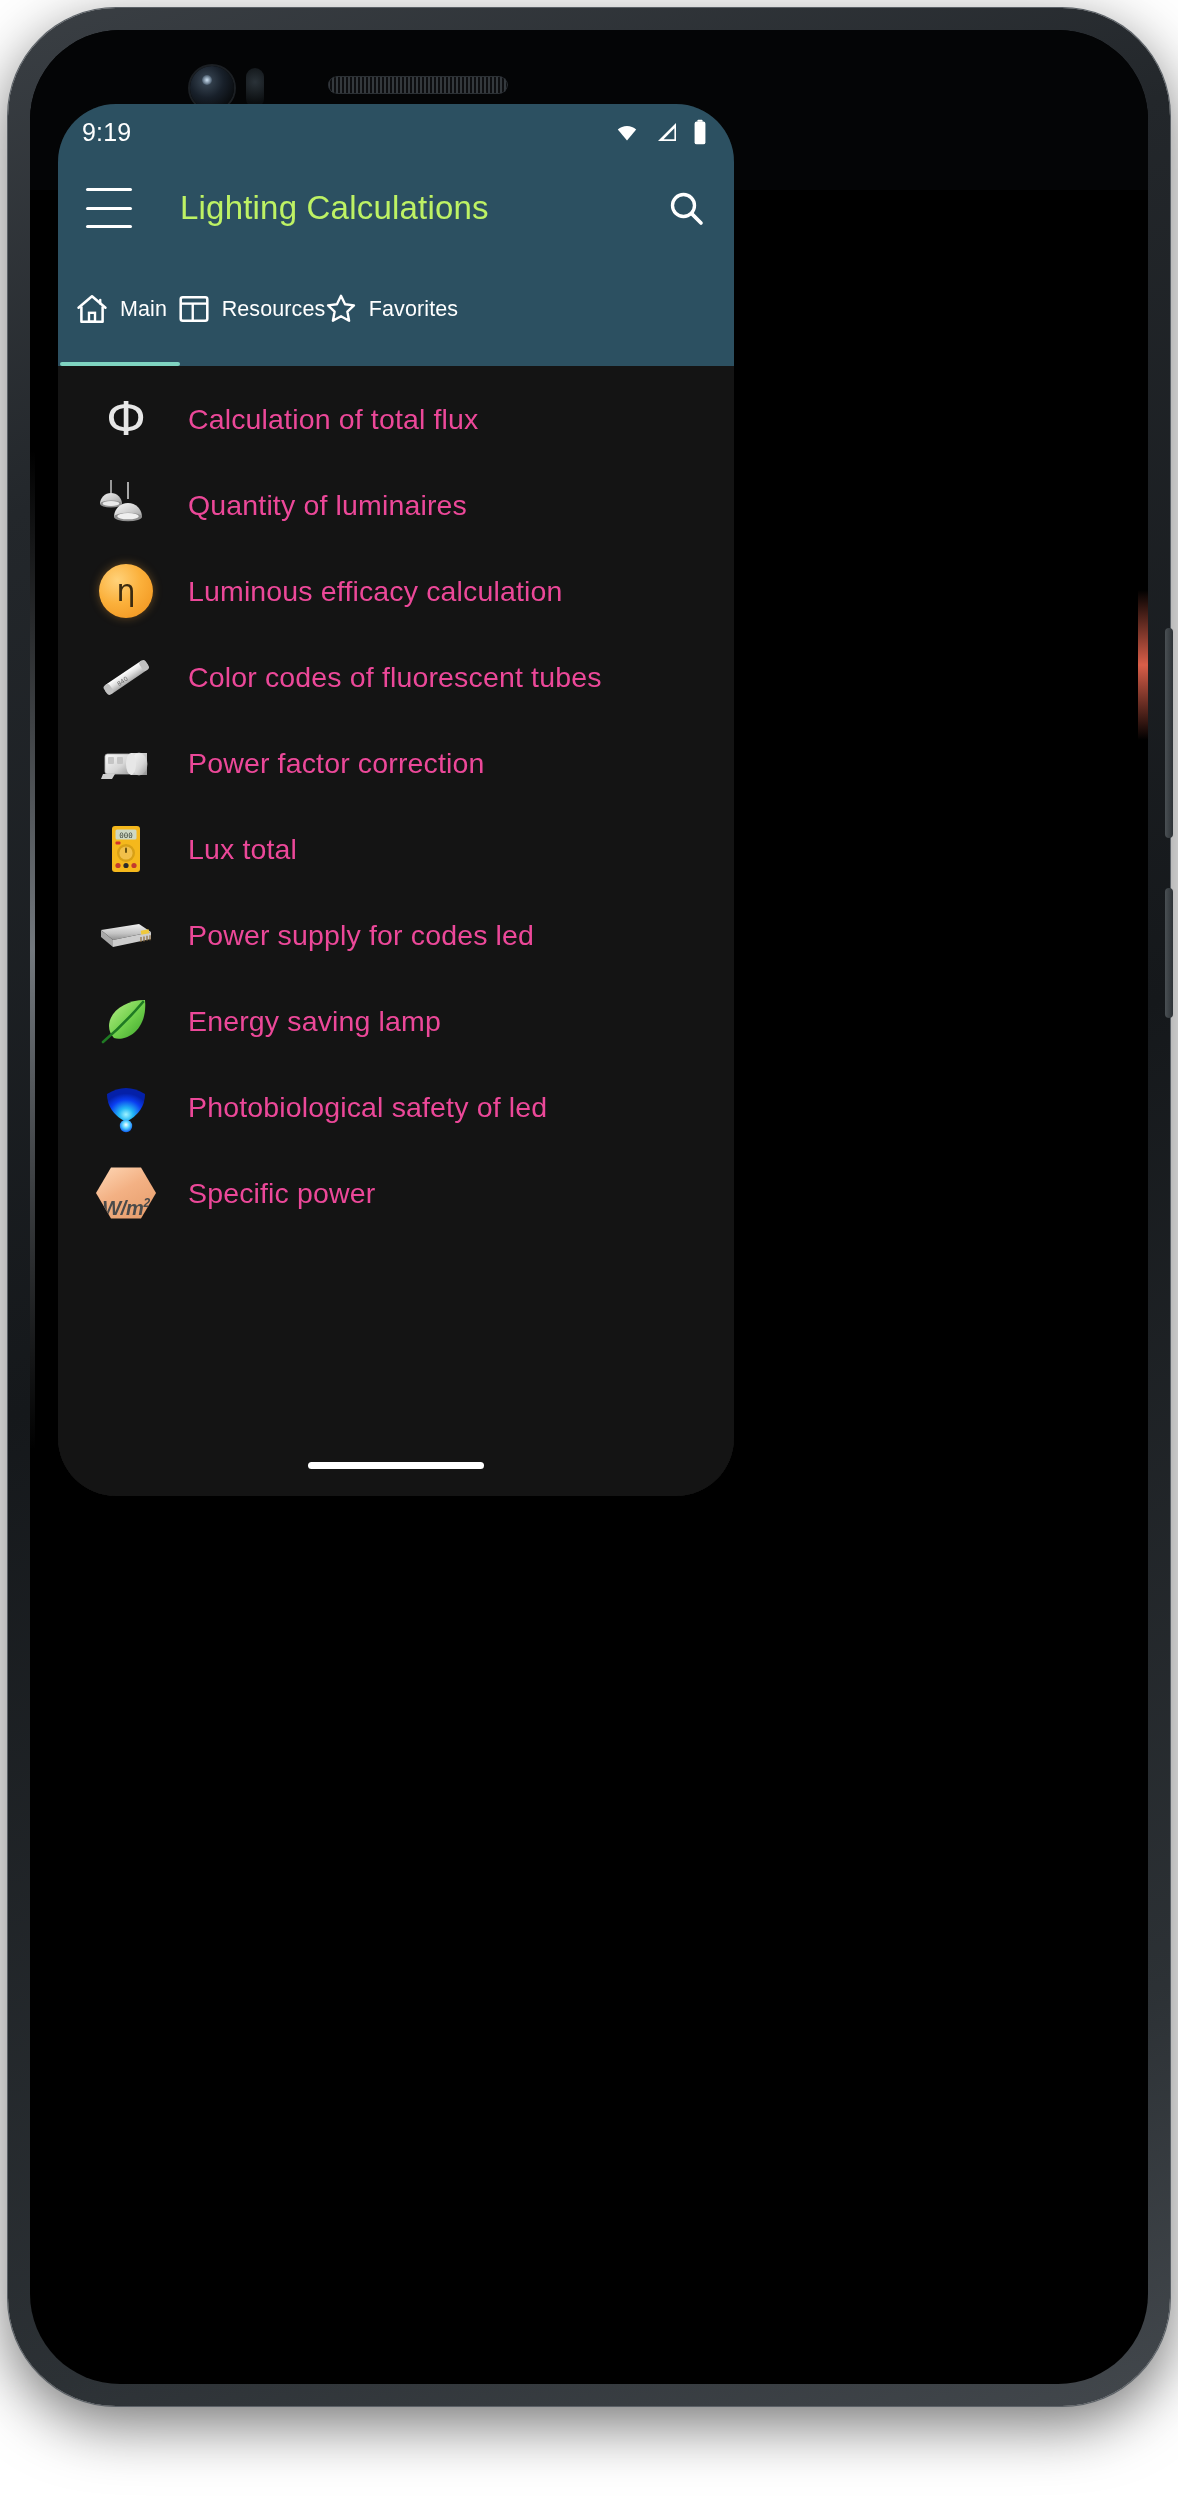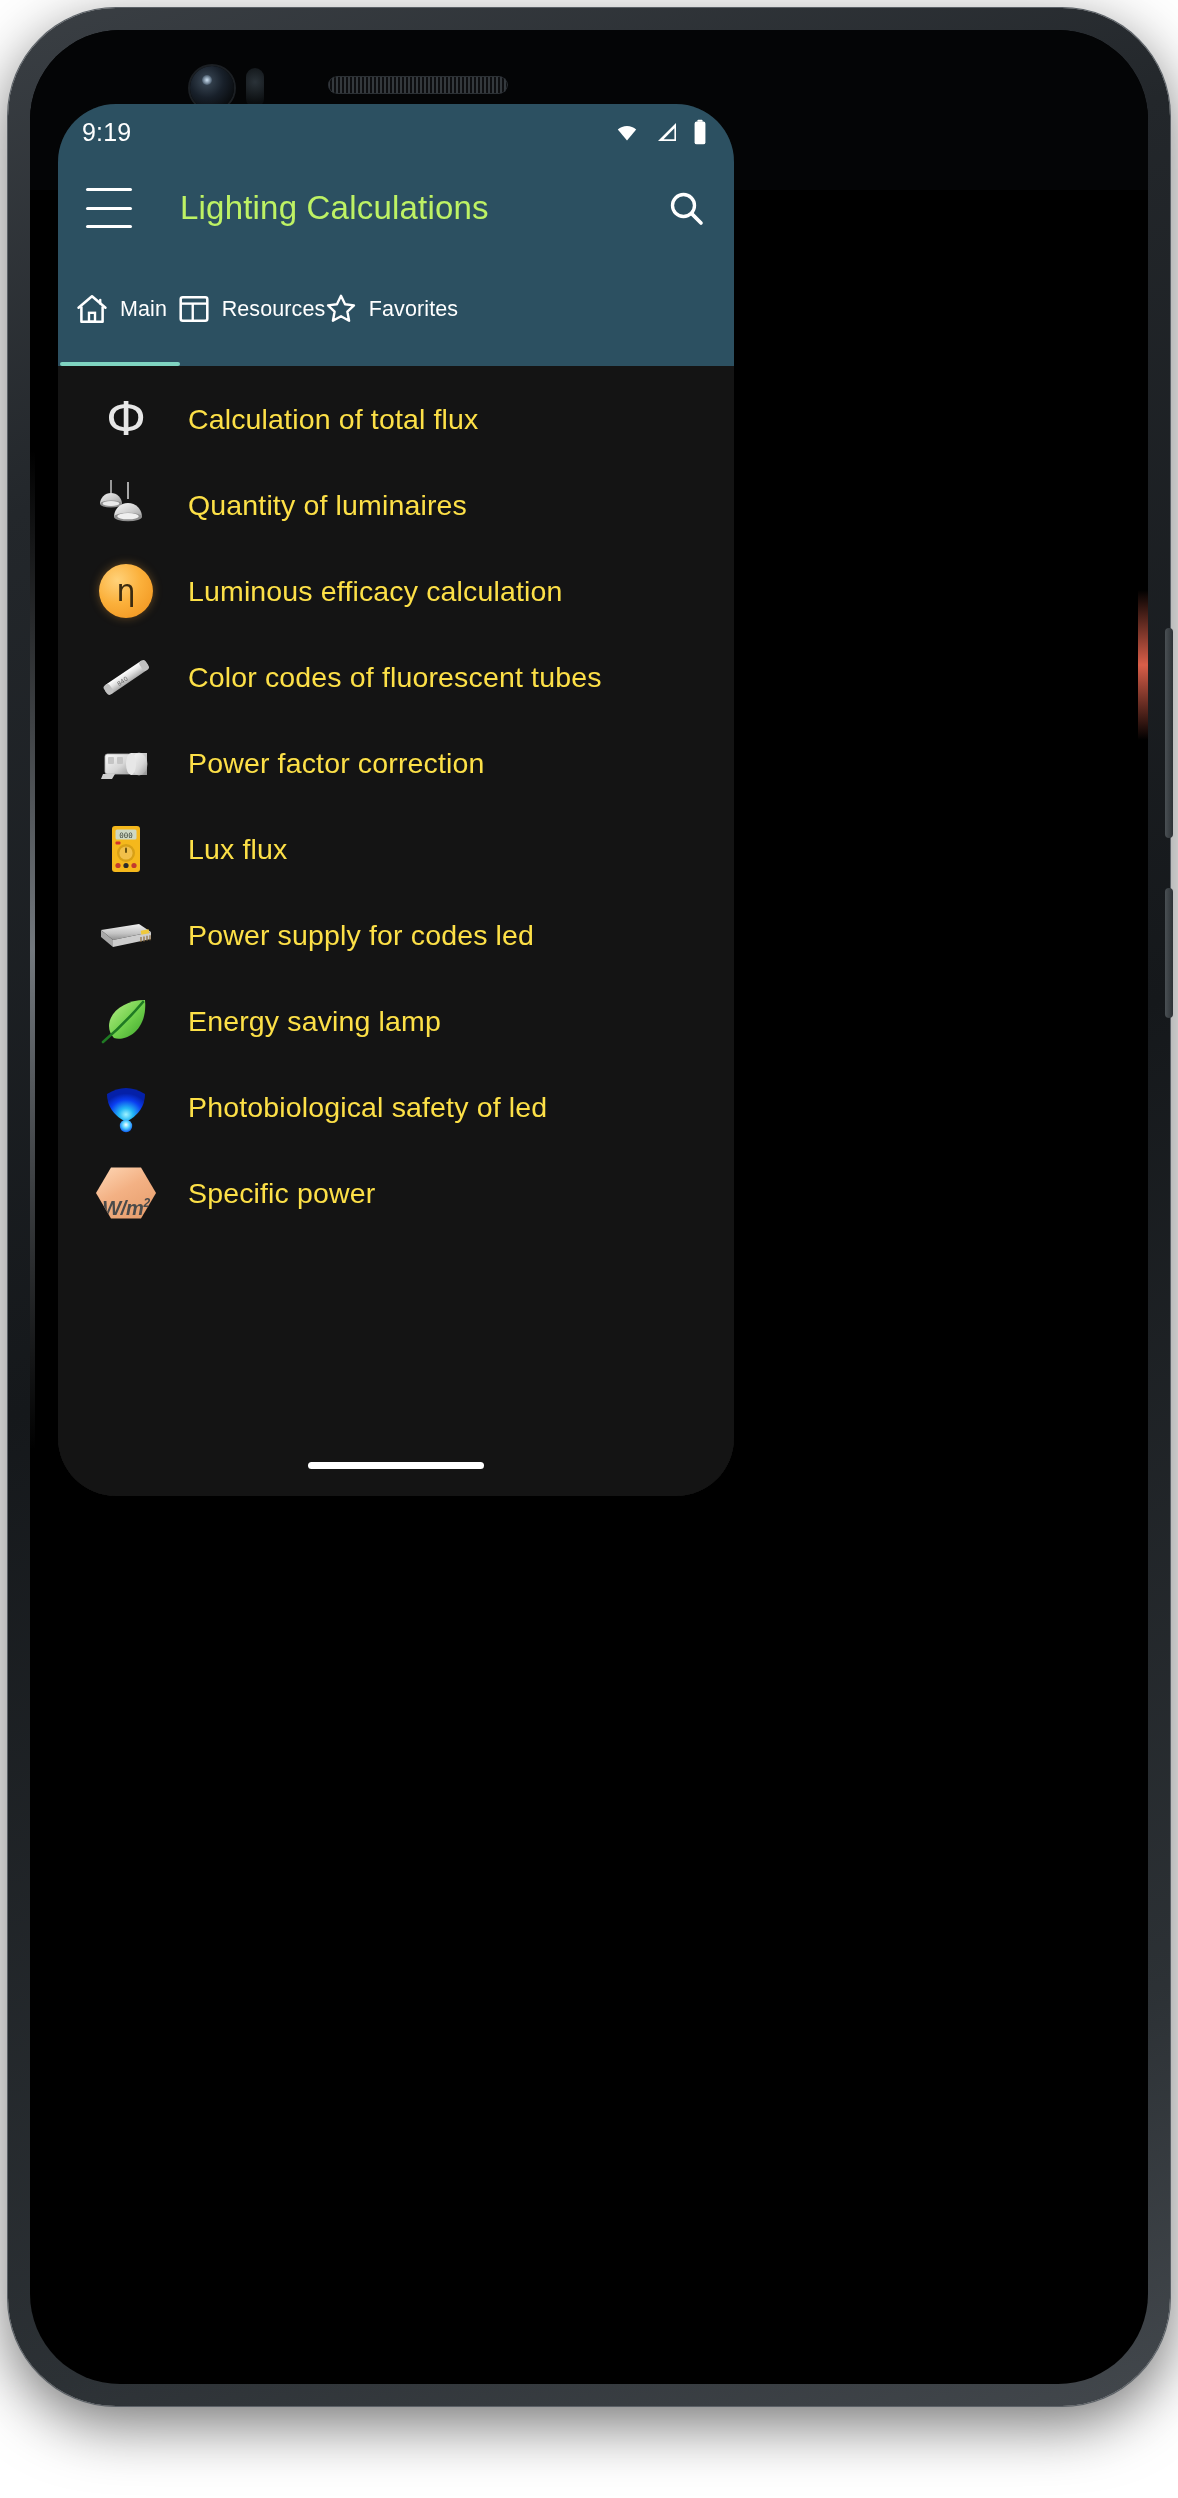--- a/index.html
+++ b/index.html
@@ -243,21 +243,21 @@
   .list-icon {
     width: 64px;
     height: 64px;
     flex: 0 0 64px;
     display: flex;
     align-items: center;
     justify-content: center;
     margin-right: 30px;
   }
   .list-label {
-    color: #fde047;
+    color: #ec4899;
     font-size: 28.5px;
     letter-spacing: 0.15px;
     white-space: nowrap;
   }
 
   
   #nav-pill-area {
     position: absolute;
     left: 0; right: 0; bottom: 0;
     height: 62px;
@@ -492,21 +492,21 @@
               <text x="31" y="20" text-anchor="middle" font-family="DejaVu Sans Mono, monospace" font-size="7.5" fill="#3b4236">000</text>
               <rect x="20.5" y="23.5" width="5" height="3" rx="1" fill="#d0342c"></rect>
               <circle cx="31" cy="35" r="9" fill="#d8a016"></circle>
               <circle cx="31" cy="35" r="6.6" fill="#f2c04a"></circle>
               <rect x="30" y="29.5" width="2" height="5.5" rx="1" fill="#6a5210"></rect>
               <circle cx="23" cy="47.5" r="2.6" fill="#c23b2e"></circle>
               <circle cx="31" cy="47.5" r="2.6" fill="#2b2b2b"></circle>
               <circle cx="39" cy="47.5" r="2.6" fill="#c23b2e"></circle>
             </svg>
           </span>
-          <span class="list-label">Lux flux</span>
+          <span class="list-label">Lux total</span>
         </div>
 
         <div class="list-item">
           <span class="list-icon">
             <svg width="62" height="62" viewBox="0 0 62 62">
               <defs>
                 <linearGradient id="psg" x1="0" y1="0" x2="0" y2="1">
                   <stop offset="0%" stop-color="#f0f0f0"></stop>
                     <stop offset="60%" stop-color="#c3c3c3"></stop>
                     <stop offset="100%" stop-color="#8f8f8f"></stop>

